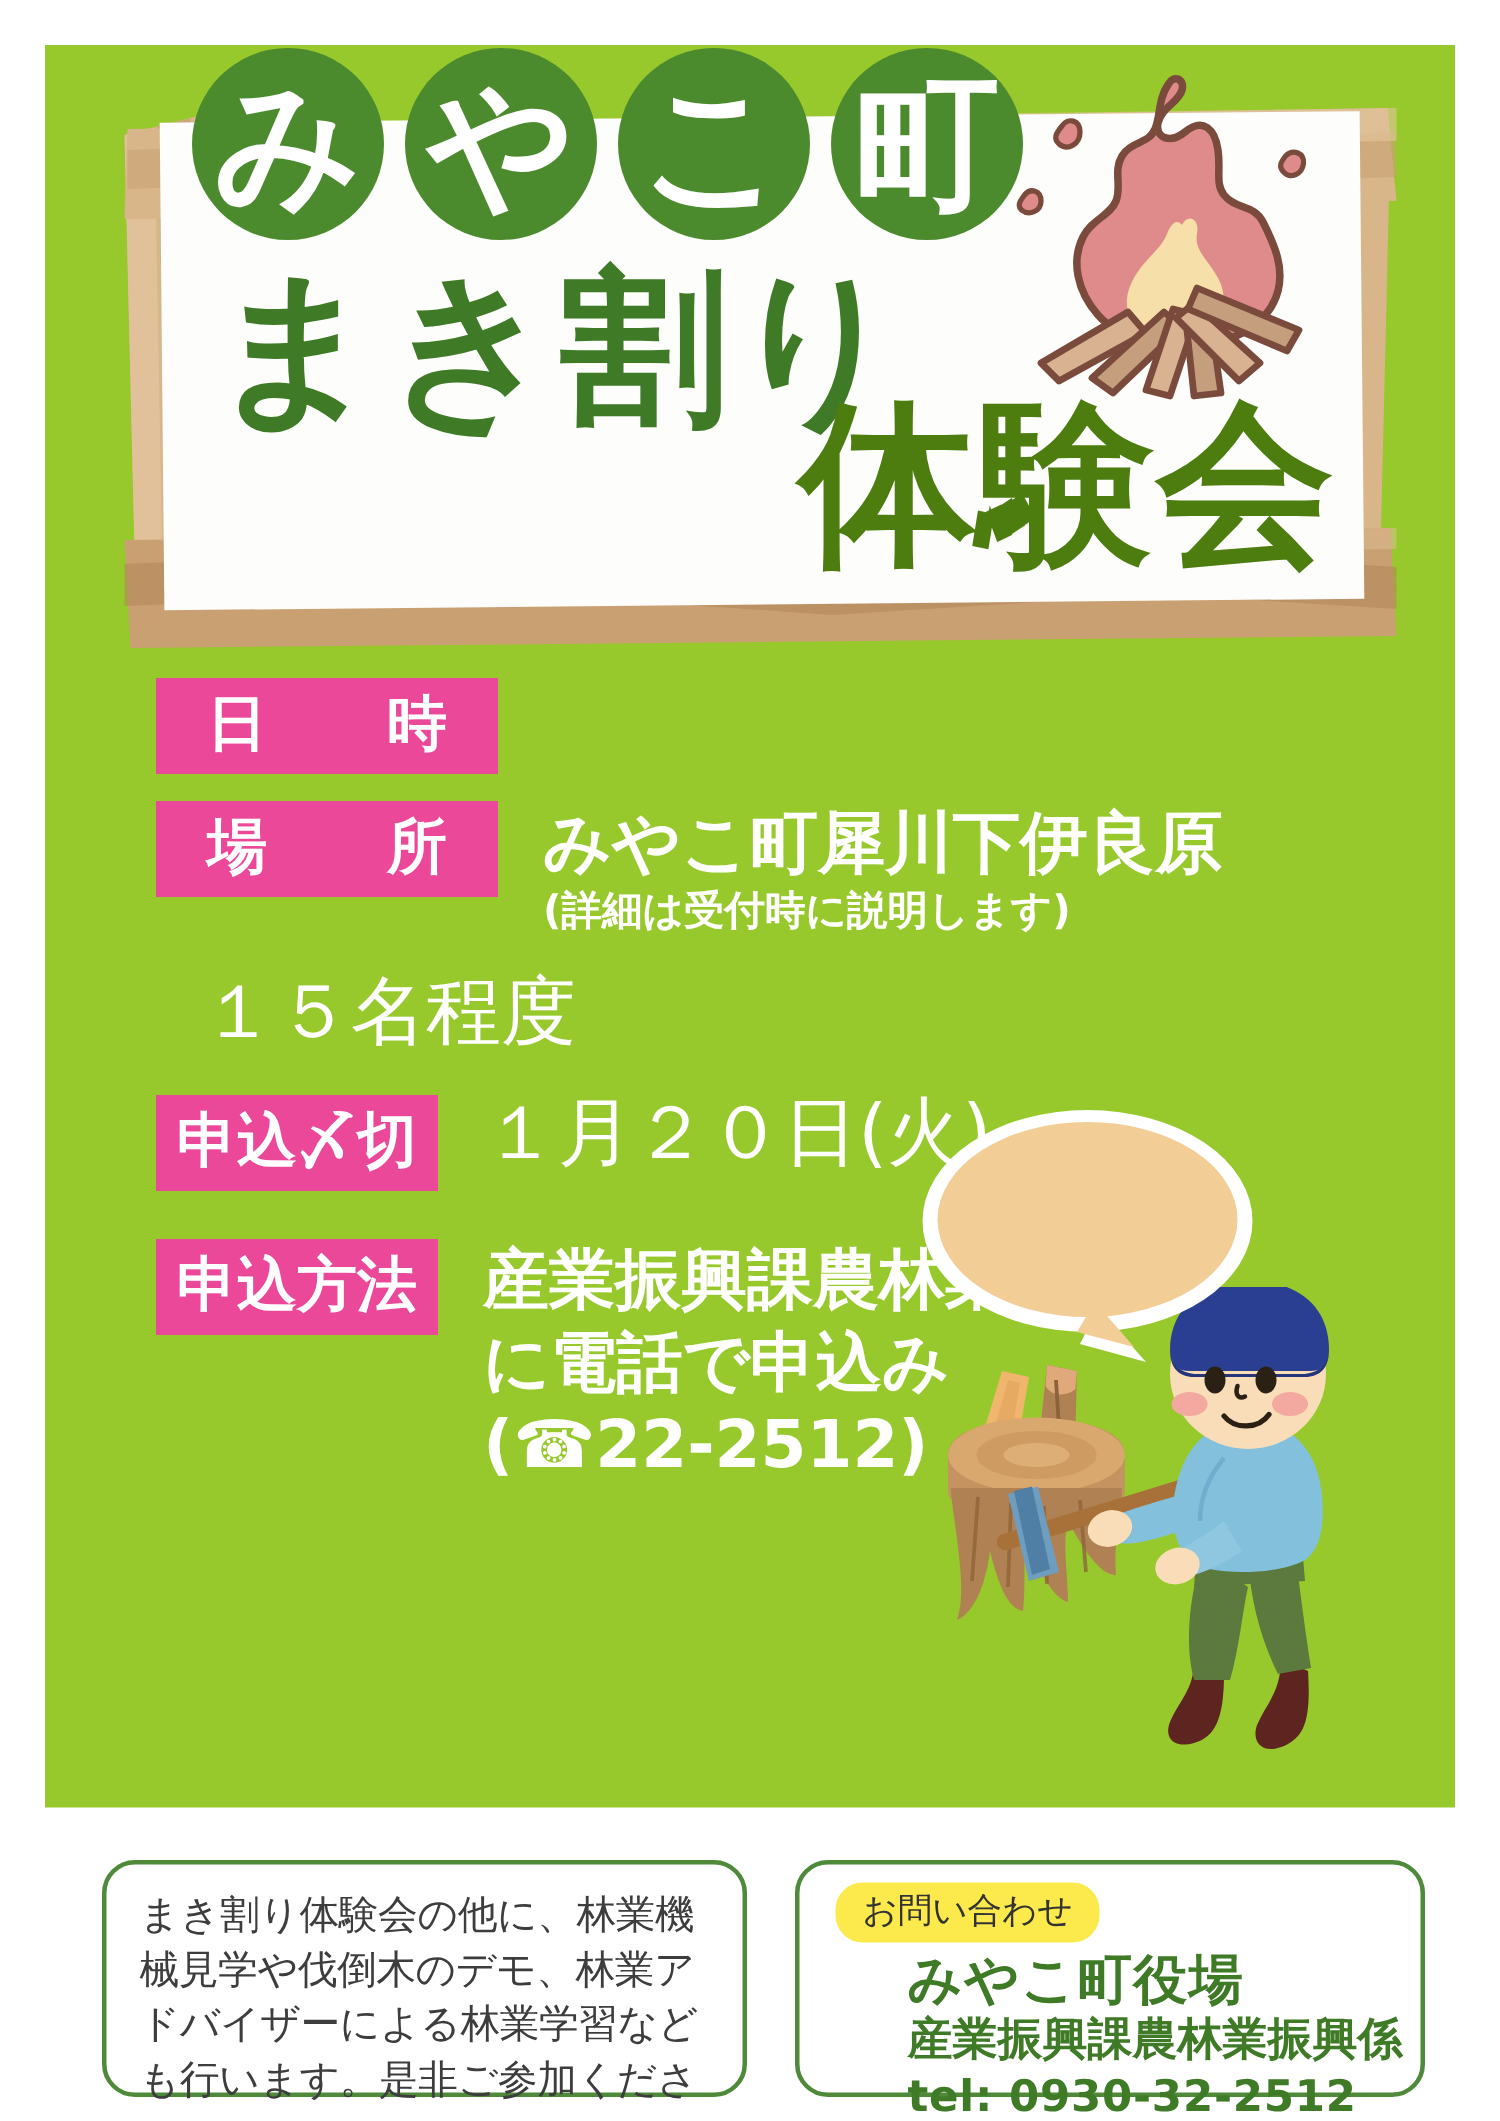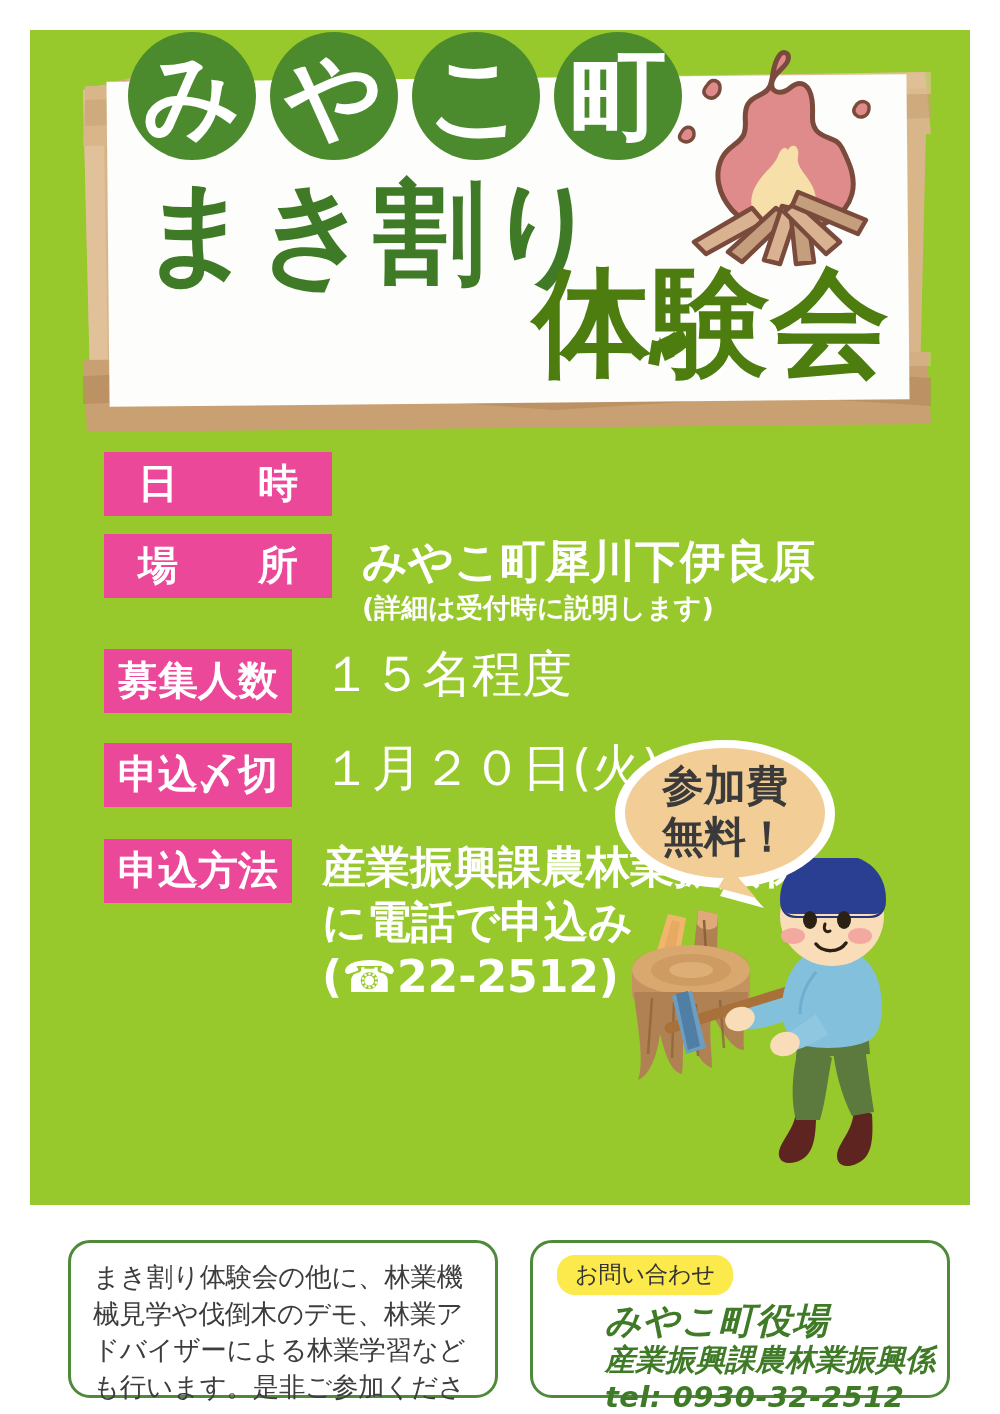--- a/index.html
+++ b/index.html
@@ -247,21 +247,20 @@
     color: #333333;
     font-size: 23px;
     line-height: 1;
     padding: 8px 18px 9px 18px;
     border-radius: 18px;
   }
   .contact-lines {
     margin-top: 4px;
     padding-left: 72px;
     color: #3F7A26;
-    font-style: italic;
   }
   .c-org {
     font-size: 36px;
     font-weight: bold;
     line-height: 1.2;
     letter-spacing: 1px;
   }
   .c-dept {
     font-size: 30px;
     font-weight: bold;
@@ -370,21 +369,20 @@
 
     <div class="info-row" id="row-place">
       <div class="info-label wide-sp">場　所</div>
       <div class="info-value">
         <div class="val-line" style="font-size:45px;">みやこ町犀川下伊良原</div>
         <div class="val-note">(詳細は受付時に説明します)</div>
       </div>
     </div>
 
     <div class="info-row" id="row-capacity">
-      <div class="info-label">募集人数</div>
       <div class="info-value">
         <div class="val-main" style="font-weight:normal;font-size:50px;">１５名程度</div>
       </div>
     </div>
 
     <div class="info-row" id="row-deadline">
       <div class="info-label">申込〆切</div>
       <div class="info-value">
         <div class="val-main" style="font-weight:normal;font-size:50px;">１月２０日(火)</div>
       </div>
@@ -403,24 +401,20 @@
 
   <div class="bubble">
     <svg viewBox="0 0 226 178" xmlns="http://www.w3.org/2000/svg">
       <g>
         <ellipse cx="113" cy="78" rx="110" ry="74" fill="#FFFFFF"></ellipse>
         <path d="M120 136 L152 172 L108 160 Z" fill="#FFFFFF"></path>
         <ellipse cx="113" cy="77" rx="100" ry="65" fill="#F2CD96"></ellipse>
         <path d="M118 132 L144 162 L106 152 Z" fill="#F2CD96"></path>
       </g>
     </svg>
-    <div class="bubble-text">
-      <div>参加費</div>
-      <div>無料！</div>
-    </div>
   </div>
 
   <div class="lumberjack">
     <svg viewBox="0 0 360 340" xmlns="http://www.w3.org/2000/svg">
 
       <g>
         <path d="M28 122 L48 56 L66 60 L54 130 Z" fill="#F0B66E"></path>
         <path d="M36 120 L52 62 L60 64 L50 124 Z" fill="#E0A25C" opacity="0.6"></path>
         <path d="M70 128 L78 52 L98 56 L96 132 Z" fill="#B08253"></path>
         <path d="M78 52 L98 56 L97 68 C90 74 80 72 77 66 Z" fill="#E0A97A"></path>

